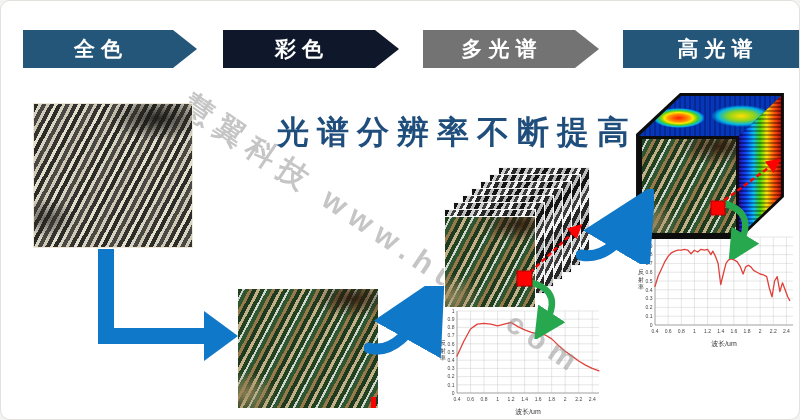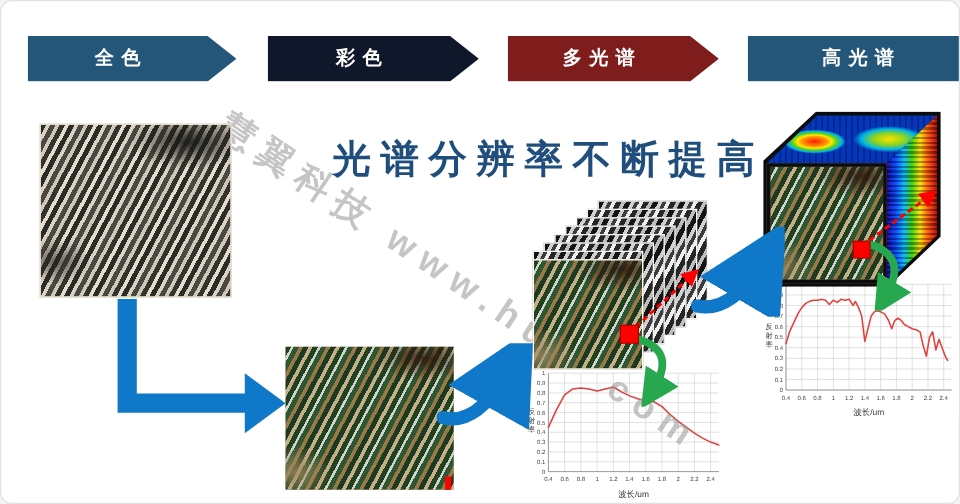--- a/index.html
+++ b/index.html
@@ -1,21 +1,21 @@
 <!DOCTYPE html>
 <html><head>
 <meta charset="utf-8">
 <style>
   html,body{margin:0;padding:0;background:#f3f3f3;font-family:"Liberation Sans","DejaVu Sans",sans-serif;}
   .canvas{position:relative;width:800px;height:420px;background:#ffffff;border:1px solid #e4e1dc;
           border-radius:10px;overflow:hidden;box-sizing:border-box;}
 
   
   .banner{position:absolute;top:29px;height:38px;line-height:38px;text-align:center;
-          color:#fff;font-weight:bold;font-size:16px;letter-spacing:6px;
+          color:#fff;font-weight:bold;font-size:21px;letter-spacing:6px;
           clip-path:polygon(0 0, calc(100% - 24px) 0, 100% 50%, calc(100% - 24px) 100%, 0 100%);
           padding-right:18px;box-sizing:border-box;z-index:4;
           filter:drop-shadow(2px 3px 2px rgba(90,90,90,0.45));}
   .banner1{left:22px;width:174px;}
   .banner2{left:222px;width:176px;}
   .banner3{left:422px;width:176px;}
   .banner4{left:622px;width:208px;}
 
   
   .heading{position:absolute;left:276px;top:110px;font-size:32px;font-weight:bold;
@@ -87,21 +87,21 @@
 <body>
 
 <div class="canvas">
 
   <div class="watermark">
     <span>慧翼科技 www.hu</span><span class="wm2">com</span>
   </div>
 
   <div class="banner banner1" style="background:#24567a"><span>全色</span></div>
   <div class="banner banner2" style="background:#0f172a"><span>彩色</span></div>
-  <div class="banner banner3" style="background:#7f1d1d"><span>多光谱</span></div>
+  <div class="banner banner3" style="background:#737373"><span>多光谱</span></div>
   <div class="banner banner4" style="background:#24567a"><span>高光谱</span></div>
 
   <div class="heading">光谱分辨率不断提高</div>
 
   <div class="pan-image img-gray"></div>
 
   <svg class="ov" style="left:90px;top:248px" width="150" height="115">
     <polygon points="7,0 23,0 23,79 113,79 113,62 147,87 113,112 113,95 7,95" fill="#0f78c8"></polygon>
   </svg>
 

